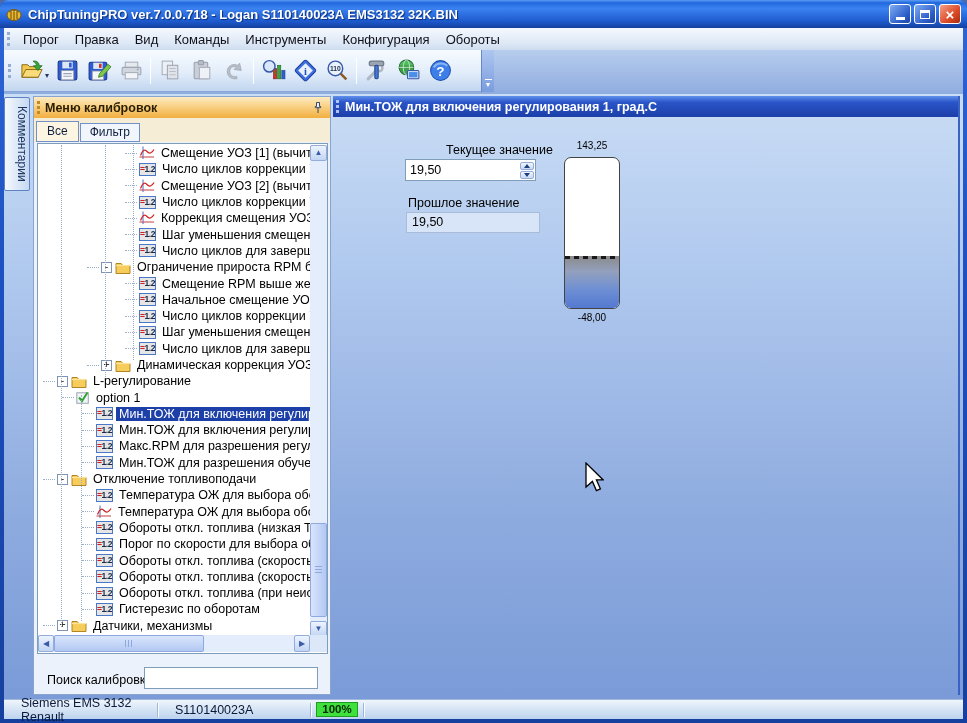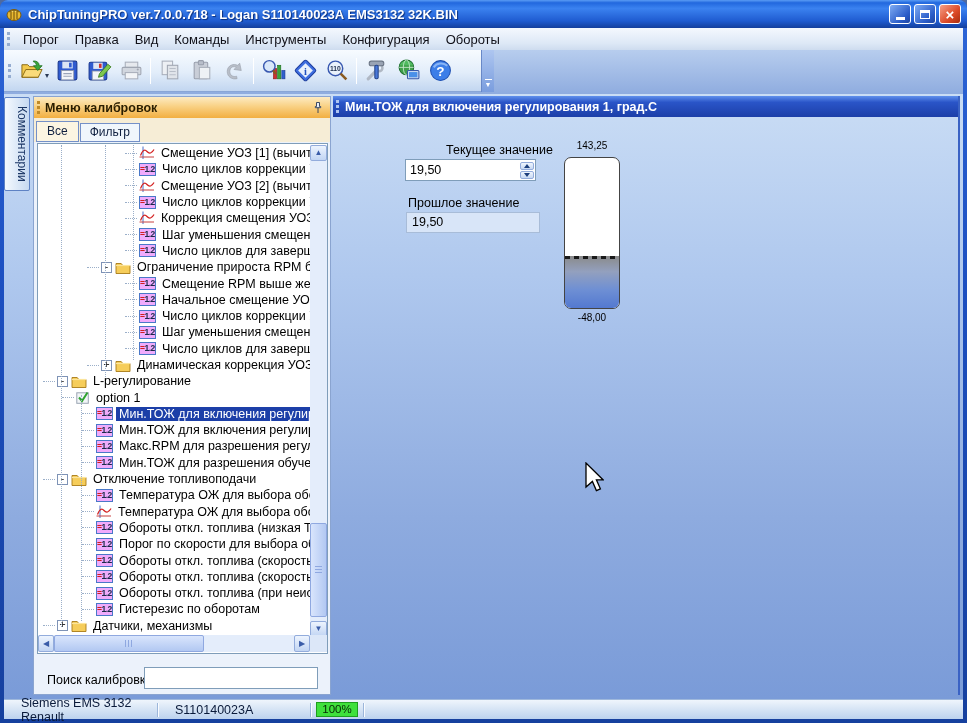--- a/index.html
+++ b/index.html
@@ -62,22 +62,22 @@
   .tree-box{position:absolute;left:3px;top:46px;width:291px;height:511px;background:#fff;
     border:1px solid #7F9DB9;overflow:hidden;}
   .tree-content{position:absolute;left:0;top:1px;width:272px;height:490px;overflow:hidden;}
   .guide{position:absolute;width:0;border-left:1px dotted #9BAFC9;}
   .trow{display:flex;align-items:center;height:16.3px;white-space:nowrap;font-size:12.5px;color:#000;}
   .stub{height:0;width:12px;border-top:1px dotted #9BAFC9;margin-right:2px;flex:none;}
   .expbox{width:11px;height:11px;border:1px solid #7E93B6;background:#fff;font-size:10px;
     line-height:8px;text-align:center;color:#333;flex:none;margin-right:3px;
     font-family:"DejaVu Sans Mono",monospace;}
   .ticon{flex:none;margin-right:3px;display:flex;align-items:center;}
-  .ic-num{width:17px;height:13px;border:1px solid #4A78C8;background:#f0abfc;font-size:8.5px;
-    font-weight:bold;line-height:11px;color:#1A2A4A;letter-spacing:-0.5px;display:block;}
+  .ic-num{width:17px;height:13px;border:1px solid #4A78C8;background:#e5e5e5;font-size:8.5px;
+    font-weight:bold;line-height:11px;text-align:center;color:#1A2A4A;letter-spacing:-0.5px;display:block;}
   .ic-num em{font-style:normal;color:#D02020;}
   .tlabel{padding:0 3px;}
   .trow.sel .tlabel{background:#1C3FA8;color:#fff;}
   
   .vbar{position:absolute;right:0;top:1px;width:17px;height:492px;background:#E4EDFB;}
   .hbar{position:absolute;left:0;bottom:1px;width:272px;height:17px;background:#E4EDFB;}
   .corner{position:absolute;right:0;bottom:1px;width:17px;height:17px;background:#DCE7F8;}
   .sbtn{position:absolute;width:17px;height:16px;background:linear-gradient(180deg,#EDF4FE,#C2D5F3);
     border:1px solid #93ACDC;border-radius:2px;color:#3A5CA8;font-size:8px;text-align:center;line-height:14px;}
   .hbar .sbtn{width:16px;height:17px;line-height:15px;}
@@ -118,21 +118,21 @@
     background:linear-gradient(180deg,#8A8A8A 0%,#93A0BE 30%,#6E8FD4 65%,#5379D0 100%);}
   .gauge-fill::before{content:'';position:absolute;left:0;right:0;top:0;height:3px;
     background:repeating-linear-gradient(90deg,#1A1A1A 0 5px,transparent 5px 9px);}
   .cursor{position:absolute;left:580px;top:368px;pointer-events:none;}
   
   .statusbar{position:absolute;left:4px;right:4px;top:699px;height:20px;
     background:linear-gradient(180deg,#EFF5FC 0%,#D3E2F4 55%,#BCD2EE 100%);
     border-top:1px solid #9FB8DC;display:flex;align-items:center;font-size:12.5px;color:#0A1A3A;}
   .sb-cell{padding:0 17px;display:flex;align-items:center;height:100%;}
   .sb-sep{width:1px;height:14px;background:#9CB6DA;box-shadow:1px 0 0 #FAFCFF;flex:none;}
-  .badge{background:#3FE03C;border:1px solid #1E9E1E;font-weight:normal;font-size:11.5px;
+  .badge{background:#3FE03C;border:1px solid #1E9E1E;font-weight:bold;font-size:11.5px;
     color:#052805;padding:0 5px;line-height:13px;}
 </style>
 </head>
 <body>
 
 <div class="window">
 
   <div class="titlebar">
     <span style="display:flex;">
       <svg width="16" height="16" viewBox="0 0 16 16">

